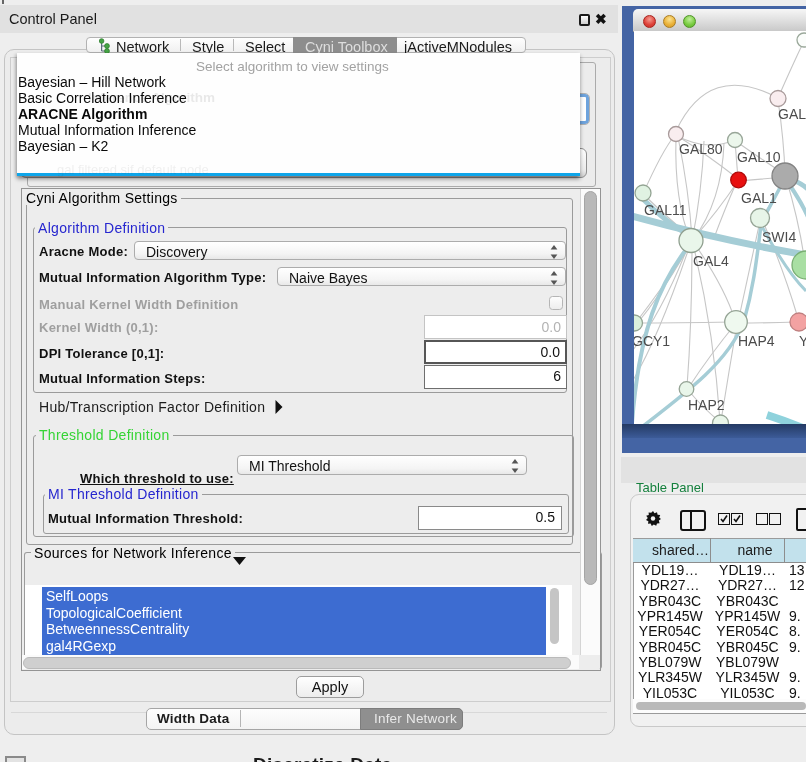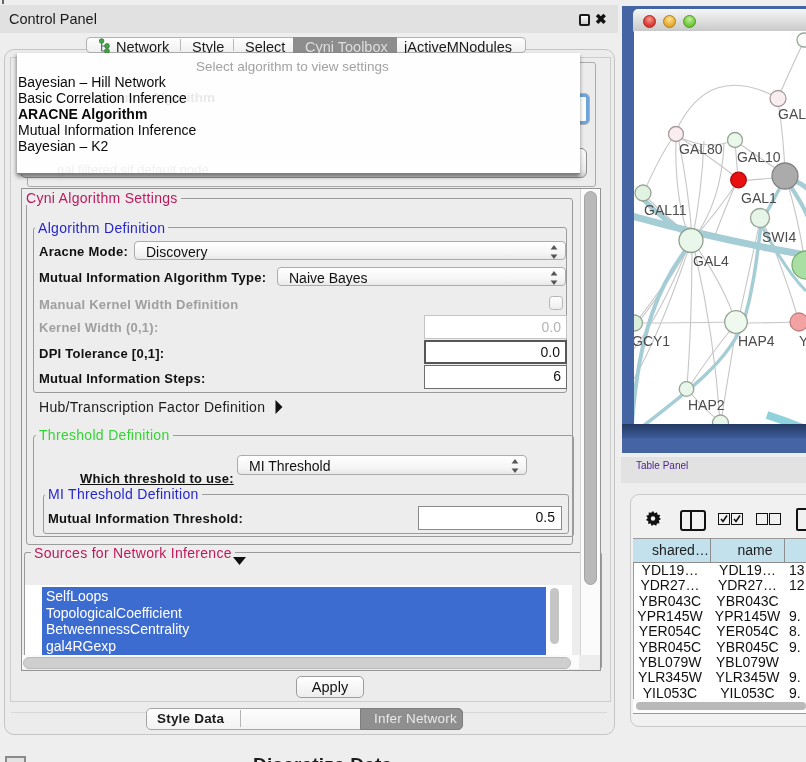--- a/index.html
+++ b/index.html
@@ -1,19 +1,19 @@
 <!DOCTYPE html>
 <html><head>
 <meta charset="utf-8">
 <style>
 html,body{margin:0;padding:0;}
 body{width:806px;height:762px;overflow:hidden;position:relative;background:#eeeeee;font-family:"Liberation Sans",sans-serif;}
 .abs{position:absolute;}
 .gb{position:absolute;border:1px solid #9b9b9b;border-radius:3px;}
-.gbt{position:absolute;background:#ededed;padding:0 3px;font-size:14px;line-height:14px;letter-spacing:0.3px;color:#be185d;white-space:nowrap;}
+.gbt{position:absolute;background:#ededed;padding:0 3px;font-size:14px;line-height:14px;letter-spacing:0.3px;color:#000000;white-space:nowrap;}
 .lbl{position:absolute;font-size:13px;font-weight:bold;letter-spacing:0.25px;color:#111;white-space:nowrap;}
 .combo{position:absolute;background:linear-gradient(#ffffff,#f4f4f4 70%,#e8e8e8);border:1px solid #acacac;border-radius:4px;font-size:14px;color:#111;}
 .combo .ct{position:absolute;left:11px;top:2px;}
 .arr{position:absolute;right:7px;top:3px;width:8px;height:14px;}
 .fld{position:absolute;background:#fff;font-size:14px;color:#111;text-align:right;box-sizing:border-box;}
 </style>
 </head>
 <body>
 
 <div class="abs" style="left:2px;top:0;width:2px;height:4px;background:#666;"></div>
@@ -117,25 +117,25 @@
 <div class="abs" style="left:584px;top:191px;width:11px;height:392px;background:#b9b9b9;border:1px solid #a5a5a5;border-radius:7px;"></div>
 
 <div class="abs" style="left:22px;top:655px;width:557px;height:14px;background:#fbfbfb;"></div>
 <div class="abs" style="left:23px;top:657px;width:546px;height:10px;background:#cfcfcf;border:1px solid #bababa;border-radius:6px;"></div>
 
 <div class="abs" style="left:272px;top:676px;width:66px;height:20px;background:linear-gradient(#ffffff,#ededed);border:1px solid #9d9d9d;border-radius:5px;text-align:center;font-size:14.5px;color:#111;line-height:21px;margin-left:24px;">Apply</div>
 <div class="abs" style="left:11px;top:712px;width:596px;height:1px;background:#d8d8d8;"></div>
 <div class="abs" style="left:146px;top:708px;width:315px;height:20px;background:linear-gradient(#fdfdfd,#f3f3f3);border:1px solid #a5a5a5;border-radius:5px;"></div>
 <div class="abs" style="left:240px;top:710px;width:1px;height:17px;background:#b5b5b5;"></div>
 <div class="abs" style="left:360px;top:708px;width:101px;height:20px;background:#8f8f8f;border:1px solid #7d7d7d;border-radius:0 5px 5px 0;"></div>
-<div class="abs" style="left:157px;top:711px;font-size:13.5px;font-weight:bold;letter-spacing:0.2px;color:#1c1c1c;">Style Data</div>
+<div class="abs" style="left:157px;top:711px;font-size:13.5px;font-weight:bold;letter-spacing:0.2px;color:#1c1c1c;">Width Data</div>
 <div class="abs" style="left:253px;top:711px;font-size:19px;font-weight:bold;letter-spacing:0.2px;color:#1c1c1c;margin-top:43px;">Discretize Data</div>
 <div class="abs" style="left:374px;top:711px;font-size:13.5px;letter-spacing:0.2px;color:#e9e9e9;">Infer Network</div>
 
-<div class="abs" style="left:17px;top:53px;width:563px;height:120px;background:#fefefe;border-bottom:1px solid #0ea5e9;box-shadow:0 3px 4px rgba(0,0,0,0.40),-2px 1px 3px rgba(0,0,0,0.12);">
+<div class="abs" style="left:17px;top:53px;width:563px;height:120px;background:#fefefe;border-bottom:3px solid #0ea5e9;box-shadow:0 3px 4px rgba(0,0,0,0.40),-2px 1px 3px rgba(0,0,0,0.12);">
 <div class="abs" style="left:179px;top:6px;font-size:13.5px;color:#a2a2a2;">Select algorithm to view settings</div>
 <div class="abs" style="left:71px;top:37px;font-size:13.5px;font-weight:bold;color:rgba(40,40,40,0.10);">Inference Algorithm</div>
 <div class="abs" style="left:40px;top:109px;font-size:13px;color:rgba(40,40,40,0.07);">gal filtered.sif default node</div>
 <div class="abs" style="left:-1px;top:21px;font-size:14px;color:#090909;line-height:16px;">
 <span style="padding-left:2px;">Bayesian – Hill Network</span><br>
 <span style="padding-left:2px;">Basic Correlation Inference</span><br>
 <span style="padding-left:2px;font-weight:bold;">ARACNE Algorithm</span><br>
 <span style="padding-left:2px;">Mutual Information Inference</span><br>
 <span style="padding-left:2px;">Bayesian – K2</span><br>
 </div>
@@ -221,21 +221,21 @@
 <text x="59" y="235">GAL4</text>
 <text x="-2" y="315">GCY1</text>
 <text x="104" y="315">HAP4</text>
 <text x="165" y="315">Y</text>
 <text x="54" y="379">HAP2</text>
 </g>
 </svg>
 </div>
 
 <div class="abs" style="left:621px;top:457px;width:185px;height:26px;background:#e2e2e2;"></div>
-<div class="abs" style="left:636px;top:460px;font-size:10px;color:#4c1d95;">Table Panel</div>
+<div class="abs" style="left:636px;top:480px;font-size:13px;color:#15803d;">Table Panel</div>
 <div class="abs" style="left:630px;top:494px;width:200px;height:231px;background:#f1f1f1;border:1px solid #c9c9c9;border-radius:9px;"></div>
 
 <div class="abs" style="left:645px;top:510px;width:16px;height:16px;">
 <svg width="16" height="16" viewBox="0 0 16 16">
       <path d="M8 1 L9.5 3.2 L12 2.2 L12.6 4.8 L15.2 5 L14.2 7.5 L16 9 L13.8 10.6 L14.6 13.2 L12 13.4 L11.2 15.8 L8.8 14.6 L6.8 16 L5.6 13.6 L3 13.8 L3.4 11.2 L1 10 L2.8 8 L1.2 5.8 L3.8 5 L3.6 2.4 L6.2 2.8 Z" fill="#111"></path>
       <circle cx="8" cy="8.5" r="2.2" fill="#f1f1f1"></circle>
     </svg>
 </div>
 <div class="abs" style="left:680px;top:510px;width:22px;height:17px;border:2.5px solid #111;border-radius:3px;background:#f1f1f1;">
     <div style="position:absolute;left:7.5px;top:0;width:2.5px;height:100%;background:#111;"></div>

